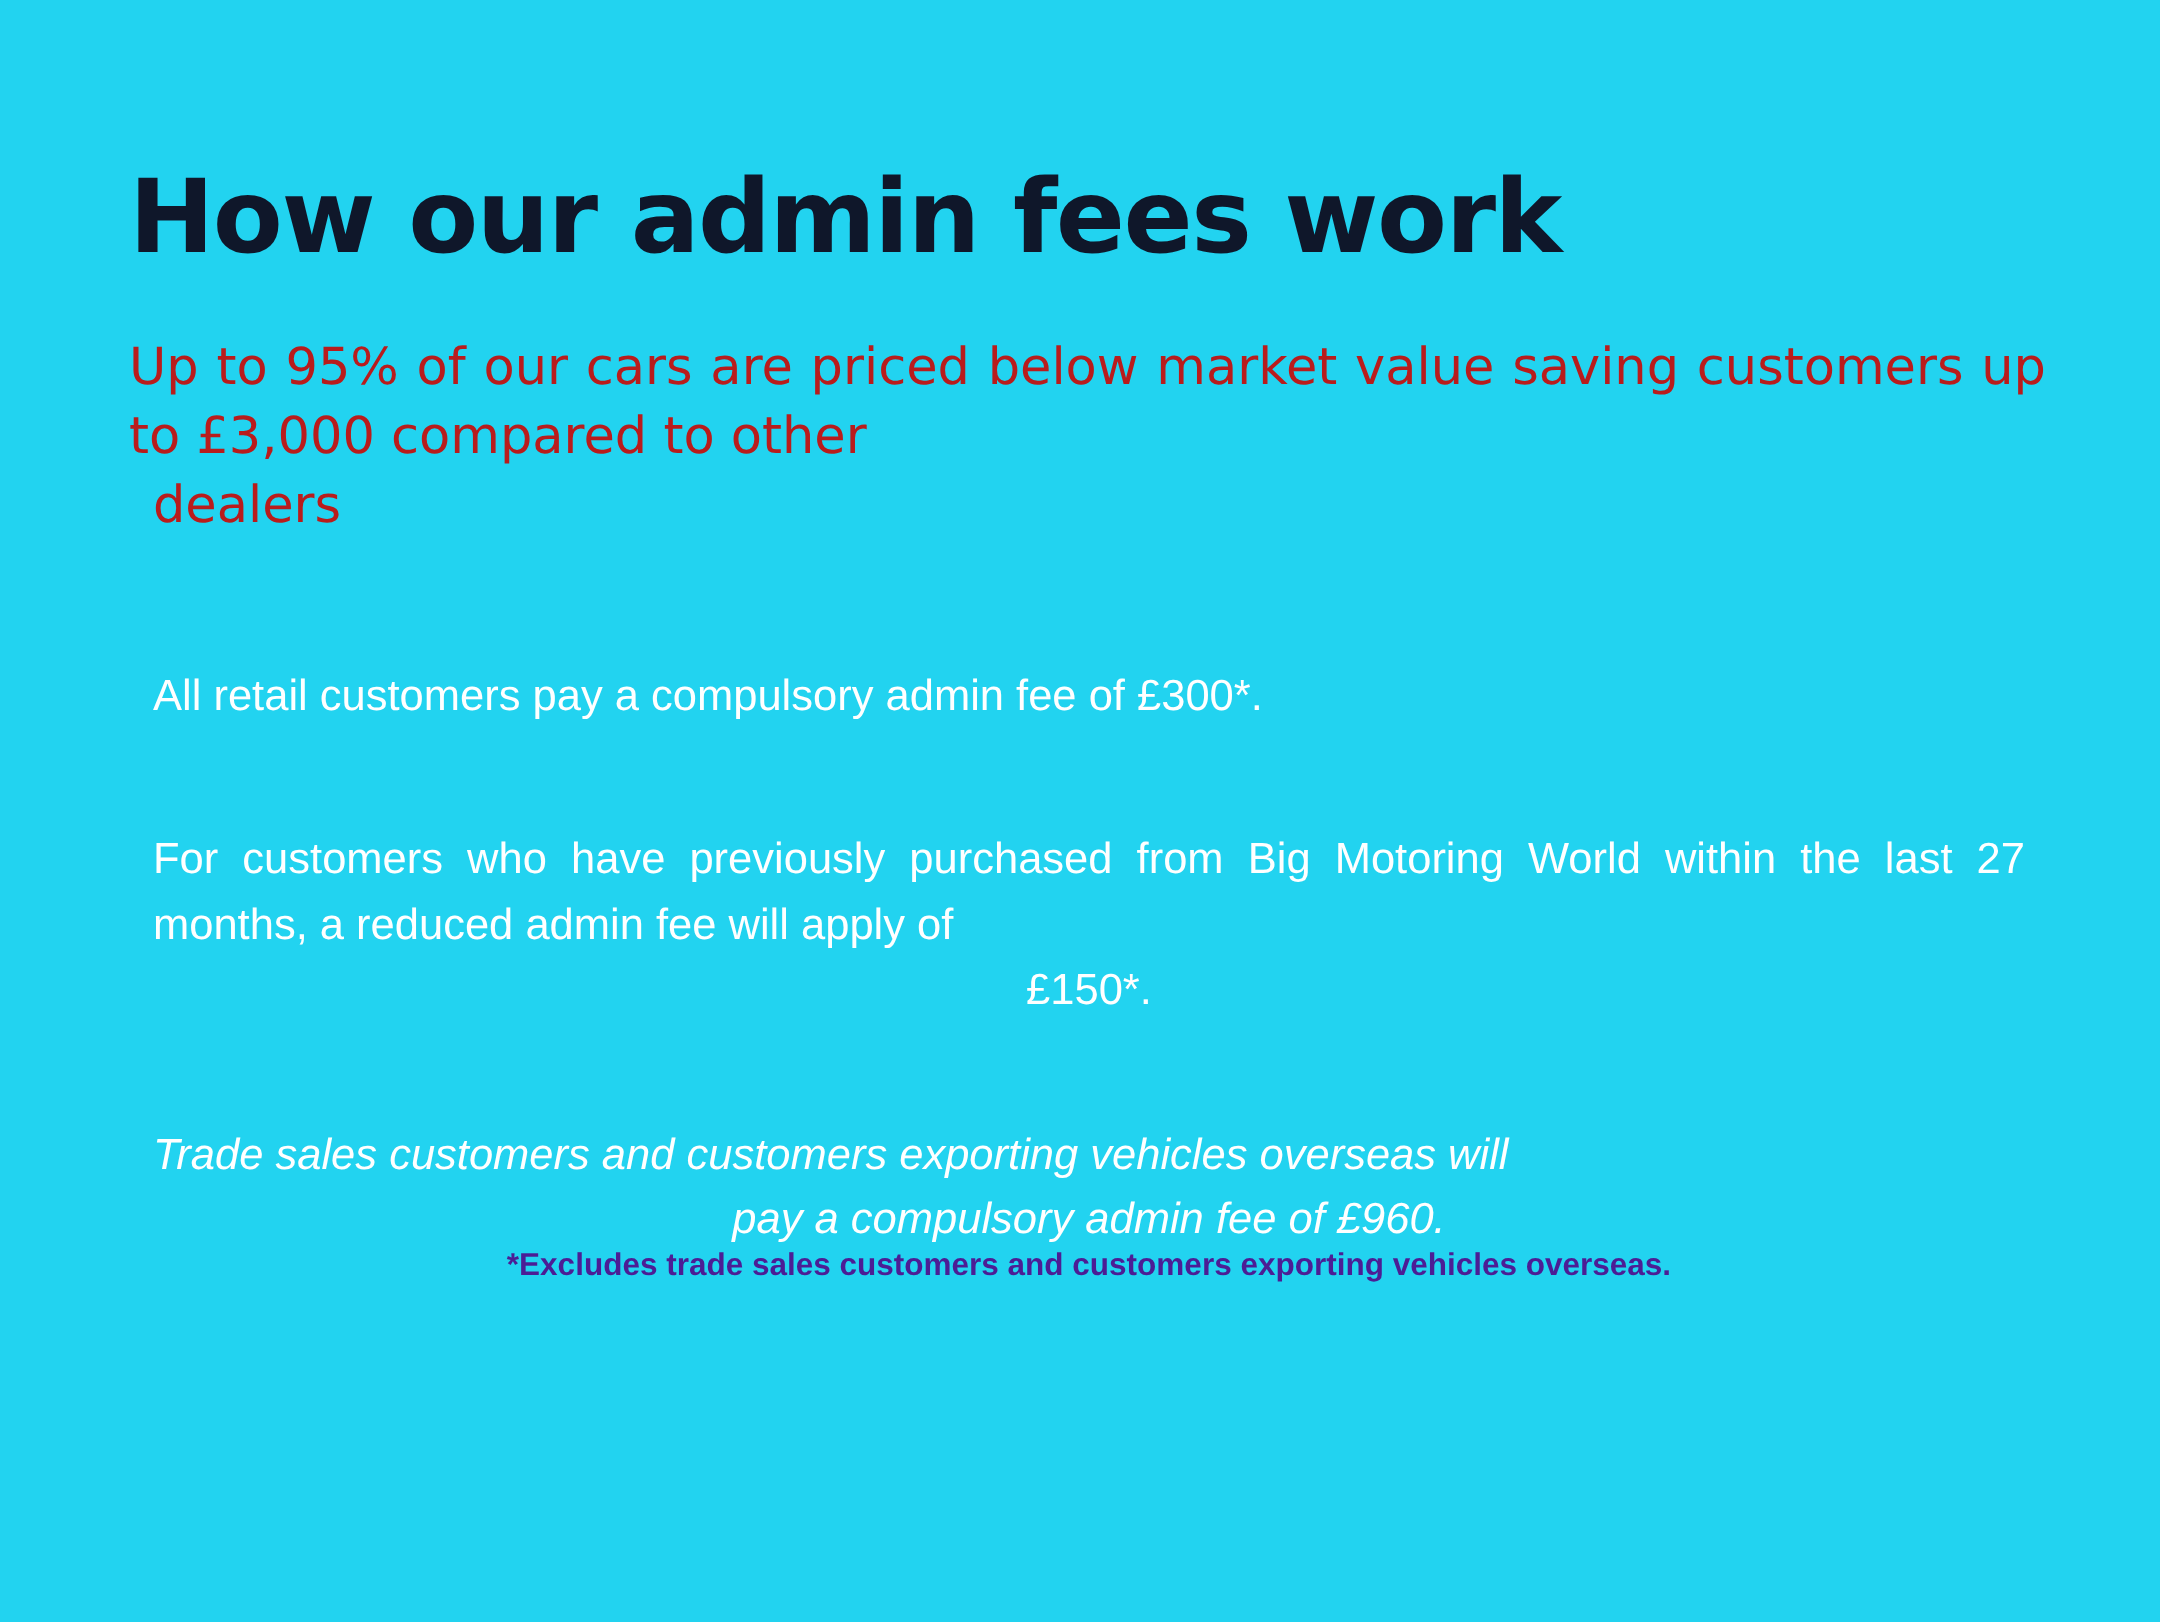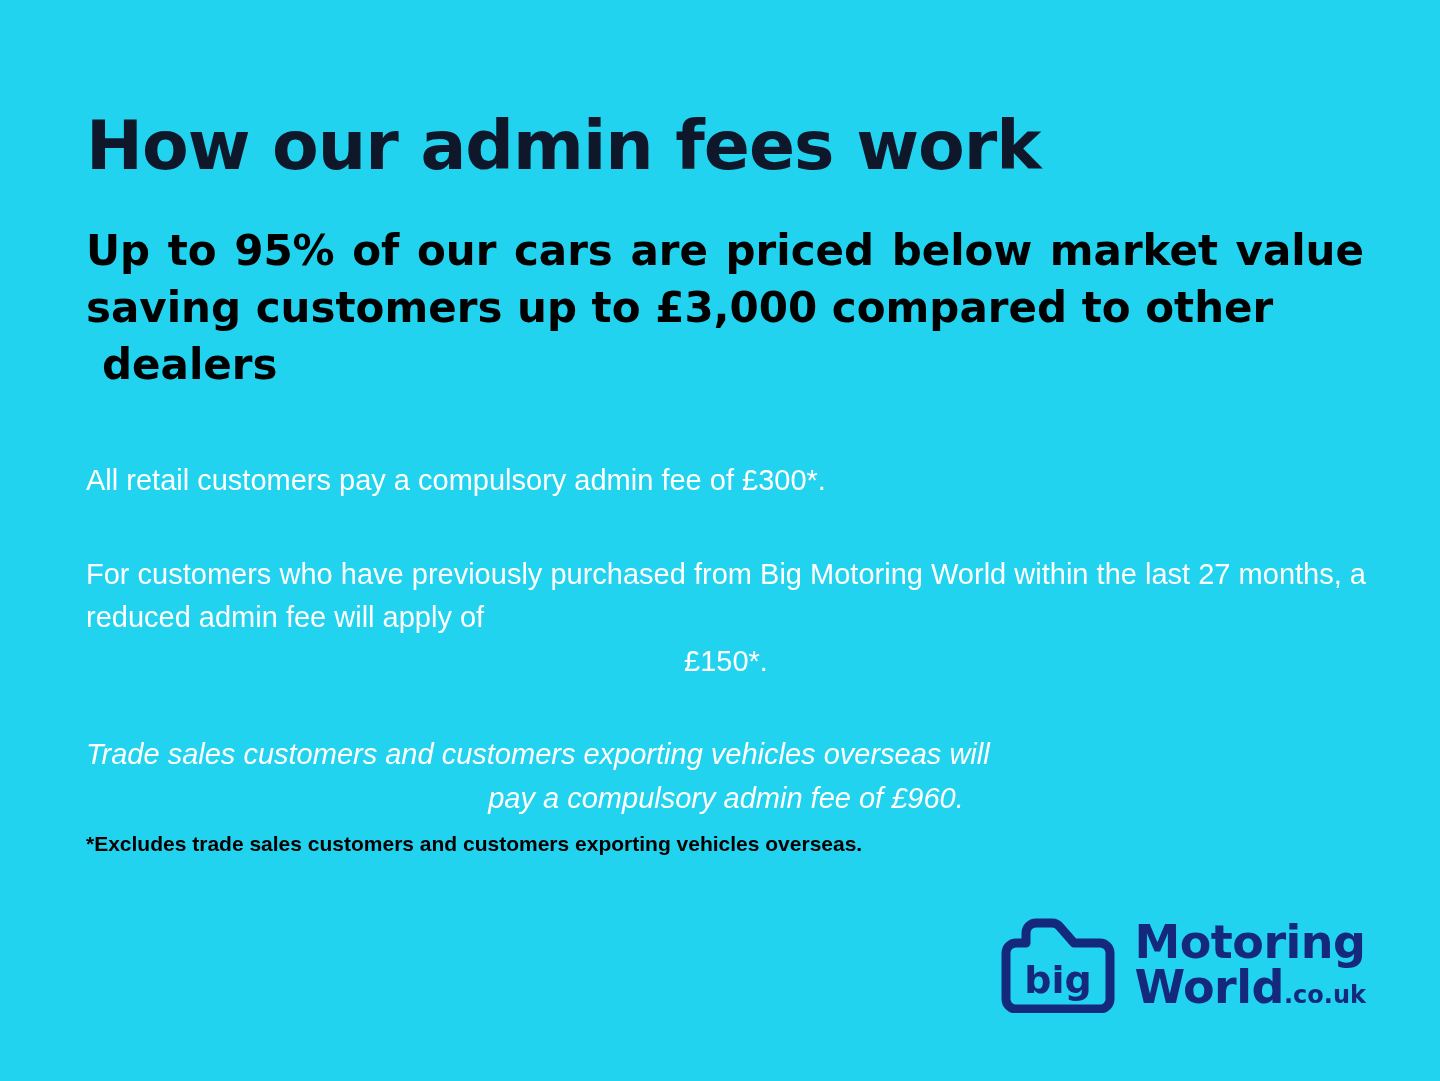--- a/index.html
+++ b/index.html
@@ -34,56 +34,56 @@
     line-height: 1.0;
     font-weight: bold;
     color: #0f172a;
     letter-spacing: -1px;
     font-family: "DejaVu Sans", sans-serif;
   }
   .subhead {
     margin: 0;
     padding-top: 42px;
     width: 1278px;
-    font-size: 42px;
+    font-size: 34px;
     line-height: 1.36;
-    font-weight: bold;
-    color: #000000;
+    font-weight: normal;
+    color: #b91c1c;
     text-align: justify;
     font-family: "DejaVu Sans", sans-serif;
   }
   .subhead span.lastline {
     display: block;
     text-align: left;
     margin-left: 16px;
   }
   .body-block {
-    margin: 0;
+    margin: 16px;
     font-size: 29px;
     line-height: 1.5;
     color: #ffffff;
     text-align: justify;
     font-family: "Liberation Sans", sans-serif;
   }
   .p1 { padding-top: 66px; }
   .p2 { padding-top: 50px; }
   .p3 { padding-top: 50px; font-style: italic; }
   .body-block .last {
     display: block;
     text-align: center;
   }
   .footnote {
     position: absolute;
     left: 86px;
     top: 832px;
     width: 1280px;
-    text-align: left;
+    text-align: center;
     font-size: 21px;
     font-weight: bold;
-    color: #000000;
+    color: #4c1d95;
     font-family: "Liberation Sans", sans-serif;
   }
   .logo {
     position: absolute;
     right: 74px;
     bottom: 68px;
     display: flex;
     align-items: center;
     gap: 14px;
   }
@@ -137,28 +137,14 @@
 
     <p class="body-block p3">
       <span>Trade sales customers and customers exporting vehicles overseas will</span>
       <span class="last">pay a compulsory admin fee of £960.</span>
     </p>
 
   </div>
 
   <div class="footnote">*Excludes trade sales customers and customers exporting vehicles overseas.</div>
 
-  <div class="logo">
-    <div class="logo-mark">
-      <svg viewBox="0 0 124 96" width="124" height="96" xmlns="http://www.w3.org/2000/svg">
-        <path d="M10 36 L10 82 A10 10 0 0 0 20 92 L104 92 A10 10 0 0 0 114 82 L114 36 A10 10 0 0 0 104 26 L78 26 L64 10 A10 10 0 0 0 56 6 L40 6 A10 10 0 0 0 30 16 L30 26 L20 26 A10 10 0 0 0 10 36 Z" fill="none" stroke="#15297c" stroke-width="9" stroke-linejoin="round"></path>
-        <text x="62" y="76" font-family="DejaVu Sans, sans-serif" font-size="38" font-weight="bold" fill="#15297c" text-anchor="middle">big</text>
-      </svg>
-    </div>
-    <div class="logo-text">
-      <span class="l1">Motoring</span>
-      <span class="l2">
-        <span>World</span><span class="tld">.co.uk</span>
-      </span>
-    </div>
-  </div>
 
 </div>
 
 </body></html>

